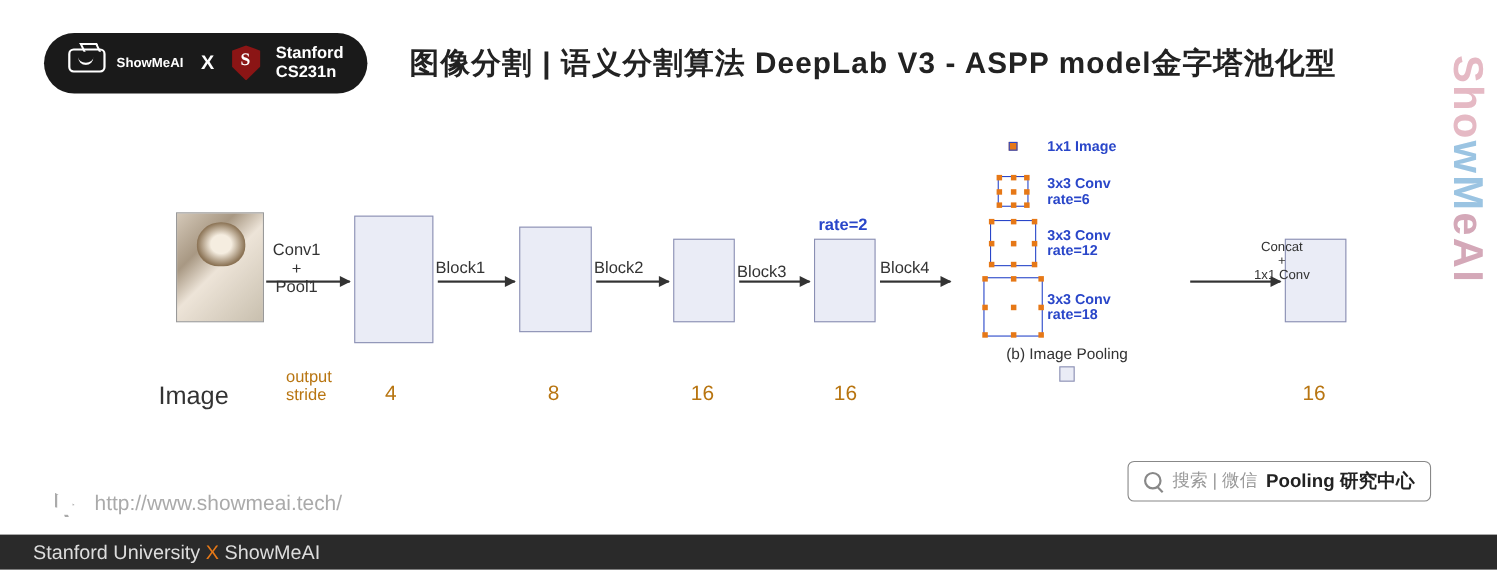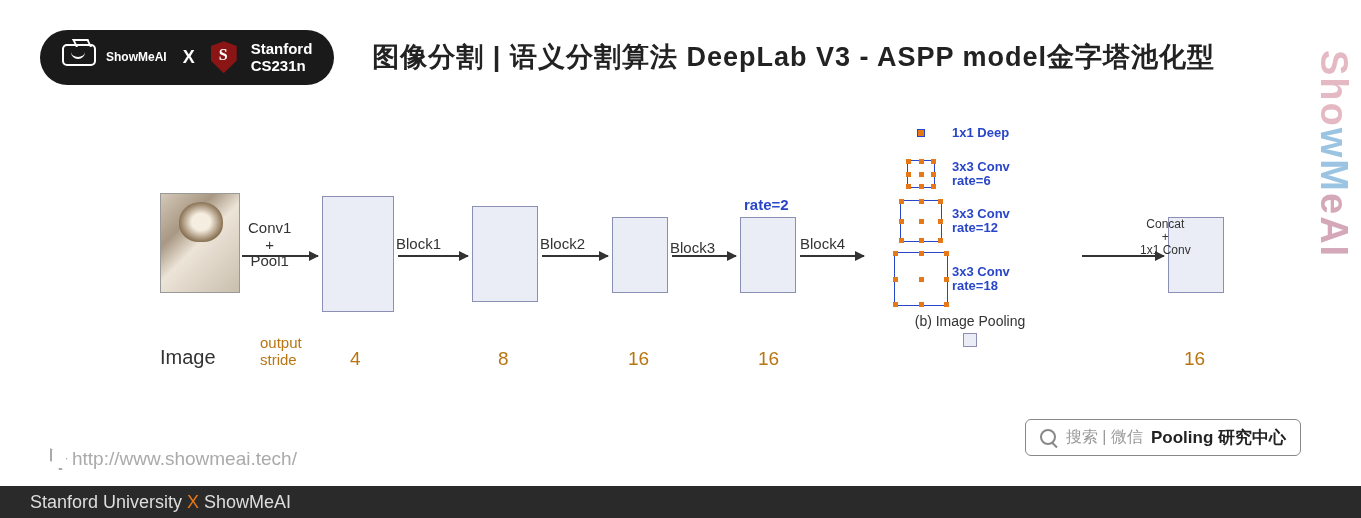--- a/index.html
+++ b/index.html
@@ -12,21 +12,21 @@
 .tv::before{content:"";position:absolute;top:-7px;left:10px;width:12px;height:6px;border-top:2px solid #fff;border-left:2px solid #fff;border-right:2px solid #fff;transform:skewX(-20deg) skewX(40deg)}
 .badge-txt{color:#fff;font-size:12px;font-weight:bold}
 .badge-x{color:#fff;font-size:18px;font-weight:bold;margin:0 6px}
 .shield{width:26px;height:32px;background:#8b1515;clip-path:polygon(50% 0,100% 15%,100% 60%,50% 100%,0 60%,0 15%);position:relative}
 .shield::after{content:"S";position:absolute;color:#fff;font-size:16px;font-weight:bold;left:8px;top:5px;font-family:serif}
 .course{color:#fff;font-size:15px;font-weight:bold;line-height:1.15;margin-left:4px}
 .title{font-size:27px;font-weight:bold;color:#222;margin-left:38px;letter-spacing:1px}
 .diag{position:absolute;top:118px;left:60px;right:60px;height:300px}
 .img-in{position:absolute;left:100px;top:75px;width:80px;height:100px;background:linear-gradient(135deg,#d4c8b8 0%,#a89883 30%,#ede4d8 50%,#c8bfae 100%);border:1px solid #999}
 .cat{position:absolute;top:8px;left:18px;width:44px;height:40px;background:radial-gradient(ellipse at center,#f5ede0 30%,#8b7355 70%);border-radius:50% 50% 45% 45%}
-.lbl-img{position:absolute;left:100px;top:228px;font-size:20px;color:#333}
+.lbl-img{position:absolute;left:84px;top:228px;font-size:23px;color:#333}
 .os-lbl{position:absolute;left:200px;top:217px;font-size:15px;color:#b87511;line-height:1.1}
 .blk{position:absolute;background:#eaecf6;border:1.5px solid #8a8fb3}
 .b1{left:262px;top:78px;width:72px;height:116px}
 .b2{left:412px;top:88px;width:66px;height:96px}
 .b3{left:552px;top:99px;width:56px;height:76px}
 .b4{left:680px;top:99px;width:56px;height:76px}
 .b5{left:1108px;top:99px;width:56px;height:76px}
 .conn{position:absolute;font-size:15px;color:#333;text-align:center;line-height:1.1}
 .c1{left:188px;top:102px}
 .c2{left:336px;top:118px}
@@ -64,21 +64,21 @@
 .aspp-b{text-align:center;font-size:14px;color:#333;margin-top:2px}
 .pool-sq{width:14px;height:14px;background:#eaecf6;border:1.5px solid #8a8fb3;margin:4px auto}
 .vtxt{position:absolute;right:6px;top:50px;font-size:38px;font-weight:bold;writing-mode:vertical-rl;letter-spacing:2px}
 .vt1{color:#e5b9c4}.vt2{color:#9bc4e2}.vt3{color:#d4a8b8}
 .srch{position:absolute;right:60px;bottom:62px;border:1.5px solid #888;border-radius:6px;padding:6px 14px;display:flex;align-items:center;gap:8px;background:#fff}
 .srch-ic{width:18px;height:18px;position:relative}
 .srch-ic::before{content:"";position:absolute;width:12px;height:12px;border:2px solid #888;border-radius:50%}
 .srch-ic::after{content:"";position:absolute;width:7px;height:2px;background:#888;transform:rotate(45deg);bottom:1px;right:0}
 .srch-t1{color:#999;font-size:16px}
 .srch-t2{color:#222;font-size:17px;font-weight:bold}
-.url{position:absolute;left:50px;bottom:48px;color:#aaa;font-size:19px;display:flex;align-items:flex-end;}
+.url{position:absolute;left:50px;bottom:48px;color:#aaa;font-size:19px;display:flex;align-items:flex-end;gap:14px}
 .cur{width:22px;height:22px;position:relative}
 .cur::before{content:"";position:absolute;width:14px;height:18px;border:2px solid #aaa;clip-path:polygon(0 0,100% 50%,50% 60%,70% 100%,50% 100%,35% 65%,0 60%)}
 .ftr{position:absolute;bottom:0;left:0;right:0;height:32px;background:#2a2a2a;display:flex;align-items:center;padding:0 30px;justify-content:space-between}
 .ftr-l{font-size:18px;color:#ddd;font-style:italic}
 .ftr-l .cs{color:#e67817;font-weight:bold;font-style:normal}
 .ftr-r{font-size:18px;color:#ddd}
 .ftr-r .xo{color:#e67817}
 </style>
 </head>
 <body>
@@ -140,21 +140,21 @@
   <div class="stride s4">16</div>
   <div class="stride s5">16</div>
 
   <div class="aspp">
     <div class="brace br-l">{</div>
     <div class="brace br-r">{</div>
     <div class="aspp-row">
       <div class="aspp-ic">
           <div class="sq sq1"></div>
         </div>
-      <div class="aspp-lbl">1x1 Deep</div>
+      <div class="aspp-lbl">1x1 Image</div>
     </div>
     <div class="aspp-row">
       <div class="aspp-ic">
           <div class="grid33">
         <div class="d" style="left:-2px;top:-2px"></div>
             <div class="d" style="left:11px;top:-2px"></div>
             <div class="d" style="right:-2px;top:-2px"></div>
         <div class="d" style="left:-2px;top:11px"></div>
             <div class="d" style="left:11px;top:11px"></div>
             <div class="d" style="right:-2px;top:11px"></div>

